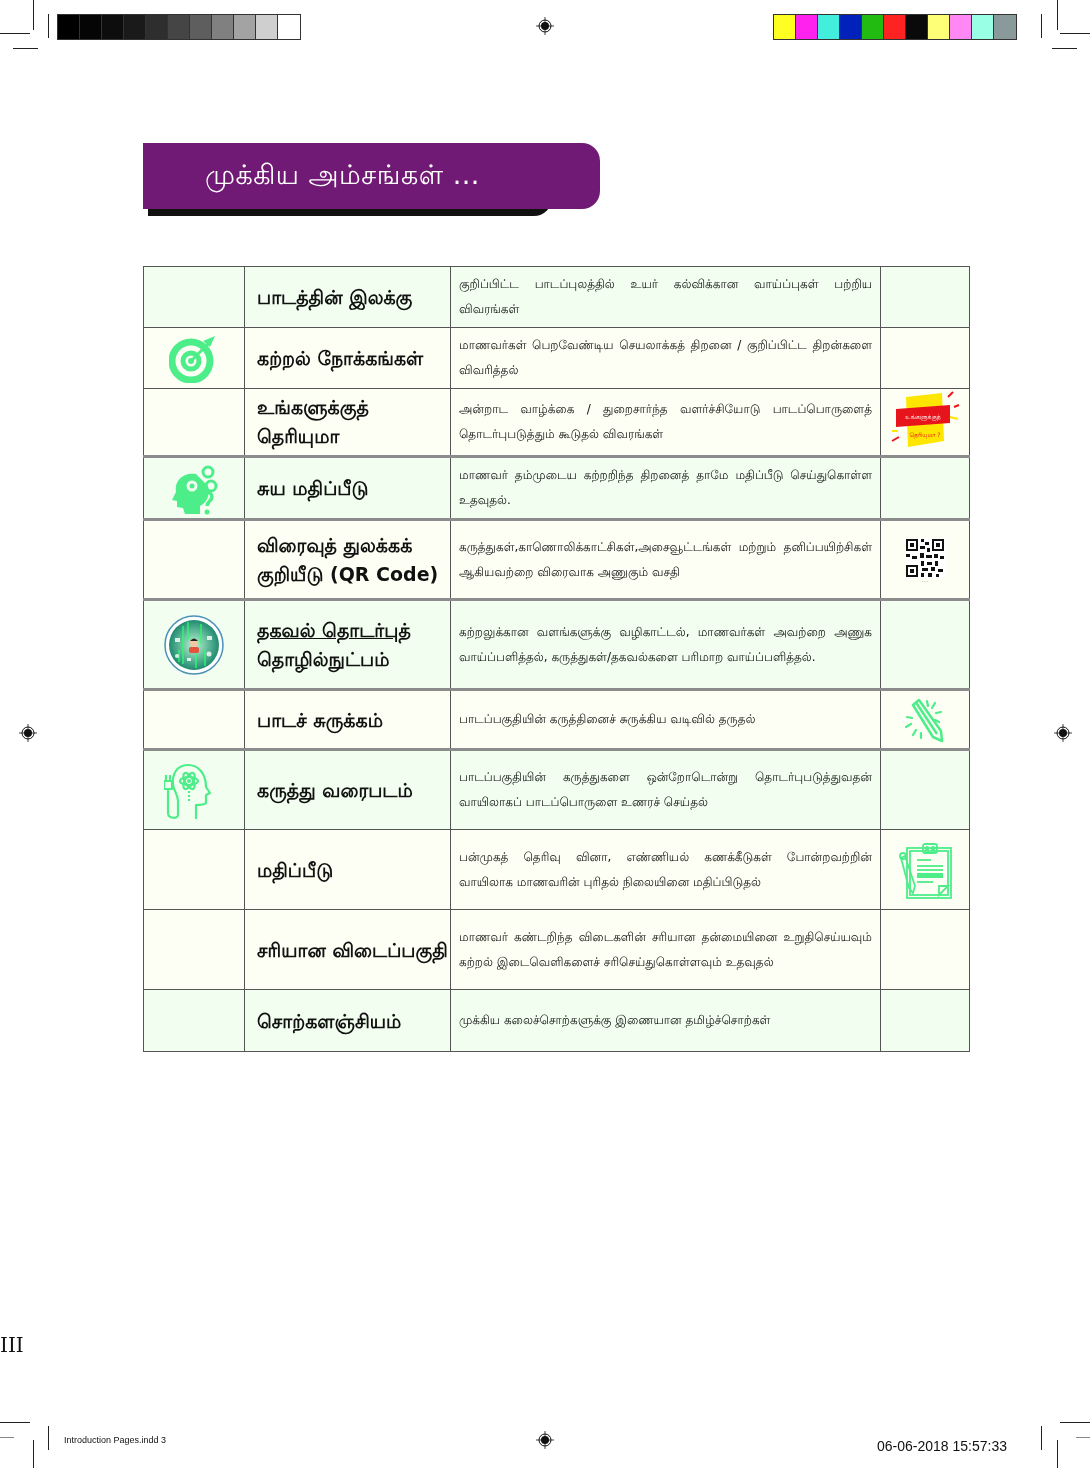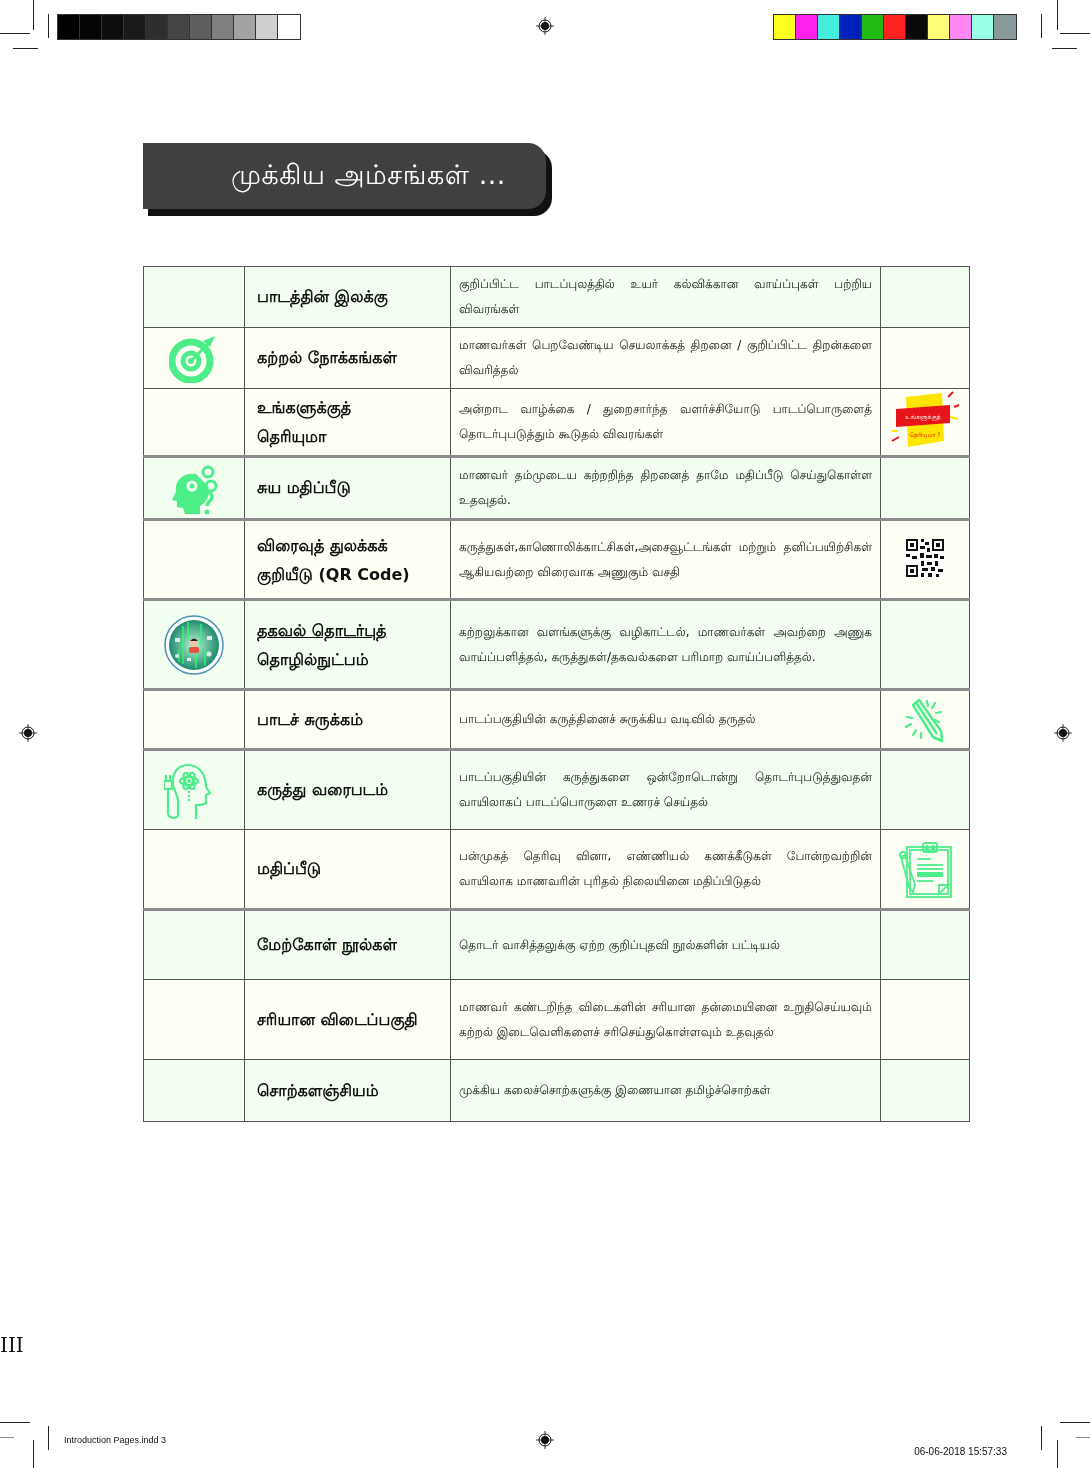--- a/index.html
+++ b/index.html
@@ -15,50 +15,50 @@
   .bar .sw { width:22px; height:24px; border-right:1px solid #333; box-sizing:border-box; }
   .bar .sw:last-child { border-right:none; }
   
   .reg { position:absolute; width:18px; height:18px; }
   
   .banner-shadow {
     position:absolute; left:148px; top:150px; width:404px; height:66px;
     background:#111; border-radius:0 18px 18px 0;
   }
   .banner {
-    position:absolute; left:143px; top:143px; width:403px; height:66px;
-    background:#404040; border-radius:0 18px 18px 0;
-    display:flex; align-items:center; box-sizing:border-box; padding-left:88px;
+    position:absolute; left:143px; top:143px; width:457px; height:66px;
+    background:#701a75; border-radius:0 18px 18px 0;
+    display:flex; align-items:center; box-sizing:border-box; padding-left:62px;
   }
   .banner span {
     color:#fff; font-size:27px; font-family:"DejaVu Sans", sans-serif; letter-spacing:0.5px;
   }
   
   table.features {
     position:absolute; left:143px; top:266px; width:804px;
     border-collapse:collapse; table-layout:fixed;
   }
   table.features td {
     border:1.5px solid #555; padding:0; vertical-align:middle;
   }
   table.features tr { background:#fdfff4; }
   table.features tr.alt { background:#f2fff0; }
   table.features tr.thick td { border-top:3px solid #8c8c8c; }
   td.icon-cell { width:100px; text-align:center; }
-  td.label-cell { width:193px; padding-left:12px !important; font-weight:bold; font-size:16px; line-height:24px; }
+  td.label-cell { width:193px; padding-left:12px !important; font-weight:bold; font-size:19px; line-height:24px; }
   td.desc-cell { width:413px; padding:5px 8px 5px 8px !important; font-size:12px; line-height:25px; text-align:justify; }
   td.desc-cell .txt { text-align:justify; text-align-last:left; }
   td.side-cell { width:88px; text-align:center; }
   .label-cell span { display:block; }
   .page-num {
     position:absolute; left:0; width:1090px; top:1333px; 
     font-family:"DejaVu Serif", serif; font-size:20px;
   }
   .footer-left { position:absolute; left:64px; top:1435px; font-size:9px; font-family:"Liberation Sans", sans-serif; }
-  .footer-right { position:absolute; right:83px; top:1438px; font-size:10px; font-family:"Liberation Sans", sans-serif;margin-top:8px; }
+  .footer-right { position:absolute; right:83px; top:1438px; font-size:14px; font-family:"Liberation Sans", sans-serif; }
   svg { display:inline-block; vertical-align:middle; }
 </style>
 </head>
 <body>
 
 <div class="crop" style="left:0;top:33px;width:30px;height:1px;"></div>
 <div class="crop" style="left:33px;top:0;width:1px;height:30px;"></div>
 <div class="crop" style="left:13px;top:48px;width:25px;height:1px;"></div>
 <div class="crop" style="left:48px;top:14px;width:1px;height:24px;"></div>
 <div class="crop" style="left:1060px;top:33px;width:30px;height:1px;"></div>
@@ -347,30 +347,20 @@
                 <line x1="20" y1="26" x2="46" y2="26"></line>
                 <line x1="20" y1="30" x2="46" y2="30"></line>
                 <line x1="20" y1="42" x2="36" y2="42"></line>
                 <path d="M42 55 L51 46 L42 46 Z"></path>
                 <path d="M4 18 L8 16 L18 46 L16 53 L12 48 Z"></path>
                 <circle cx="6" cy="16" r="3"></circle>
               </g>
               <rect x="20" y="33" width="26" height="5" fill="#4ded8a"></rect>
             </svg></span></td>
       </tr>
-      <tr class="alt thick" style="height: 70px;">
-        <td class="icon-cell"></td>
-        <td class="label-cell">
-          <span>மேற்கோள் நூல்கள்</span>
-        </td>
-        <td class="desc-cell">
-          <div class="txt">தொடர் வாசித்தலுக்கு ஏற்ற குறிப்புதவி நூல்களின் பட்டியல்</div>
-        </td>
-        <td class="side-cell"></td>
-      </tr>
       <tr style="height: 80px;">
         <td class="icon-cell"></td>
         <td class="label-cell">
           <span>சரியான விடைப்பகுதி</span>
         </td>
         <td class="desc-cell">
           <div class="txt">மாணவர் கண்டறிந்த விடைகளின் சரியான தன்மையினை உறுதிசெய்யவும் கற்றல் இடைவெளிகளைச் சரிசெய்துகொள்ளவும் உதவுதல்</div>
         </td>
         <td class="side-cell"></td>
       </tr>

